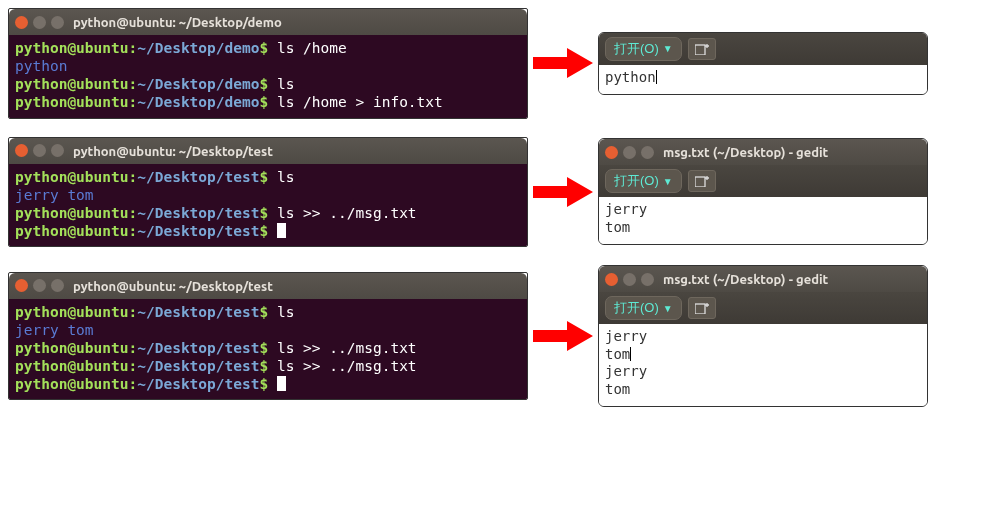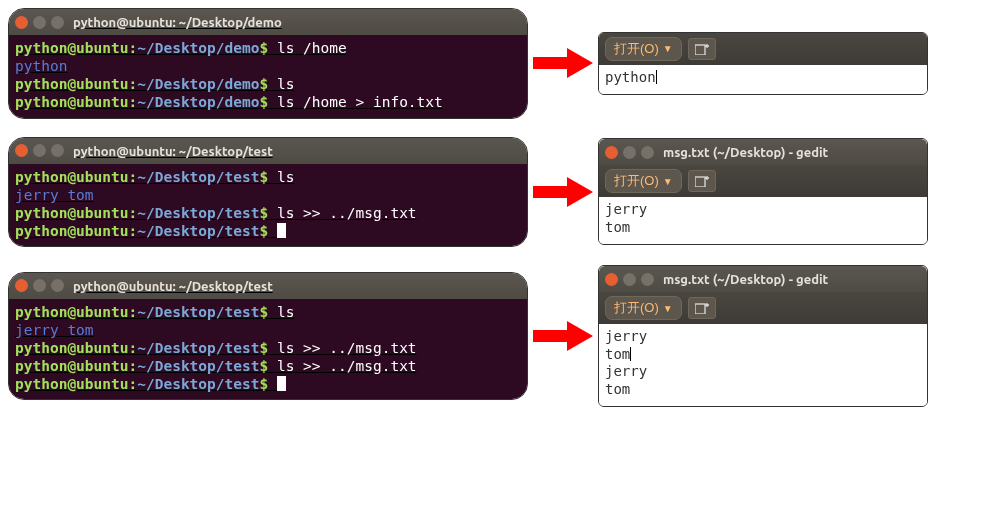--- a/index.html
+++ b/index.html
@@ -35,23 +35,22 @@
   .tb-max   { background:#777069; }
   .tb-title {
     color:#e6e1da;
     font: bold 13px "Ubuntu", sans-serif;
     margin-left: 4px;
     white-space: nowrap;
   }
   .terminal {
     width: 520px;
     border: 1px solid #333;
-    border-radius: 16px;
+    border-radius: 2px;
     overflow:hidden;
-    text-decoration:underline;
   }
   .term-body {
     background:#2d0922;
     padding: 4px 20px 6px 6px;
     font-size: 14.5px;
     line-height: 1.25;
     color:#fff;
   }
   .prompt-user { color:#a3e05a; font-weight:bold; }
   .prompt-path { color:#7ba8d6; font-weight:bold; }
@@ -79,21 +78,21 @@
   .toolbar {
     background: linear-gradient(#4a4640,#3e3a35);
     height: 32px;
     display:flex; align-items:center;
     padding: 0 6px;
     gap:6px;
   }
   .tb-openbtn {
     background:#5c564d;
     border:1px solid #6e675d;
-    color:#fdba74;
+    color:#5eead4;
     font: 13px sans-serif;
     padding: 2px 8px;
     border-radius:7px;
     display:flex; align-items:center; gap:4px;
   }
   .tb-newbtn {
     background:#5c564d;
     border:1px solid #6e675d;
     color:#eee;
     width:28px; height:22px;

